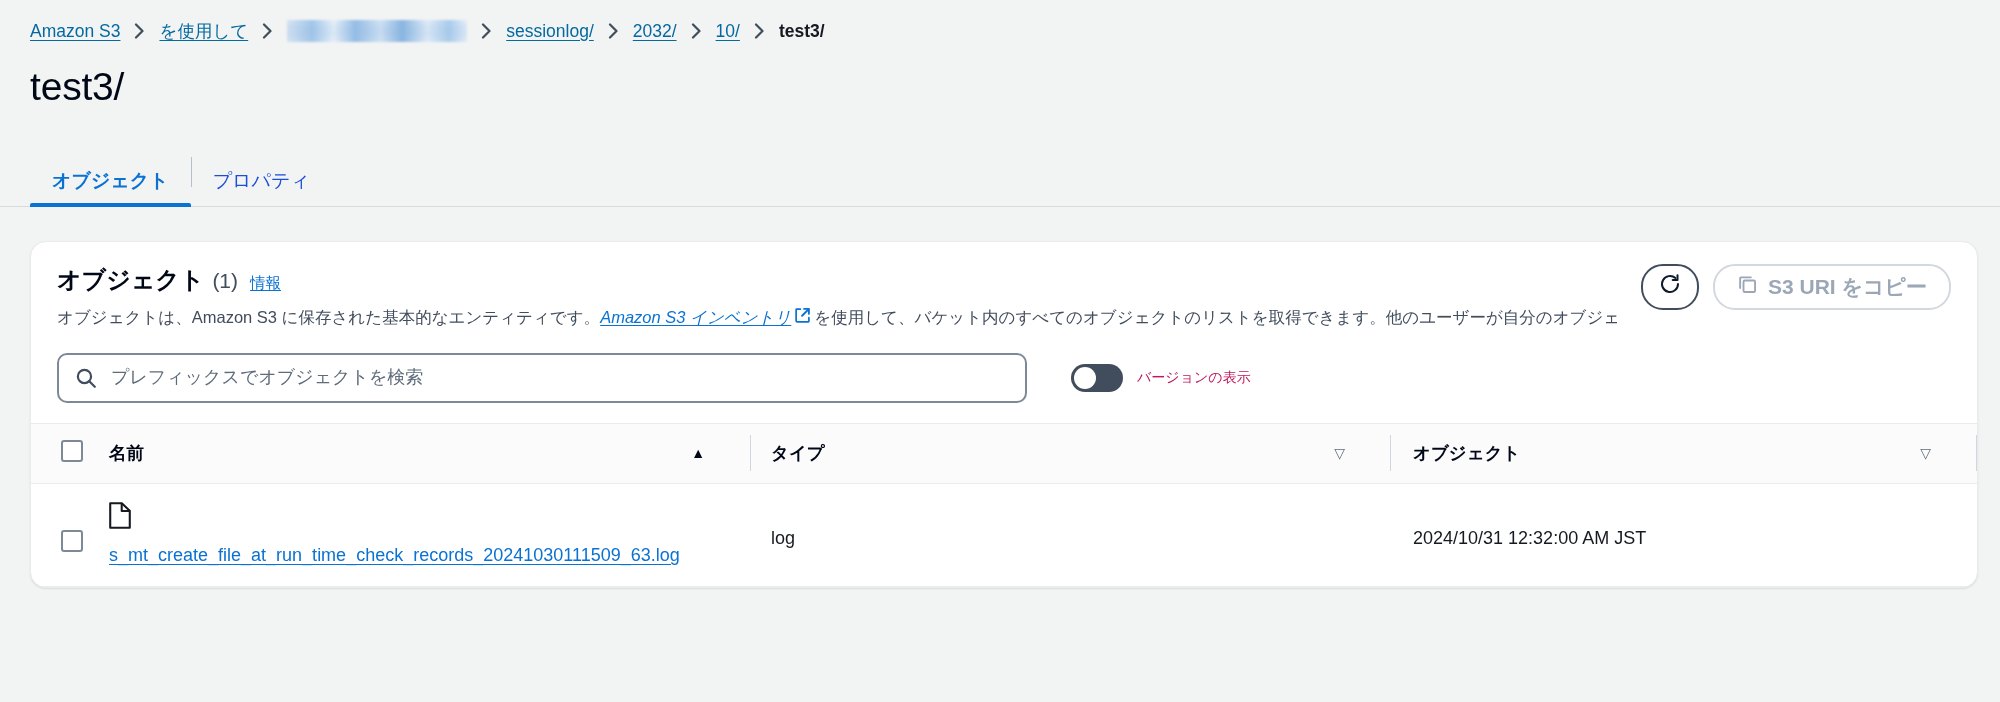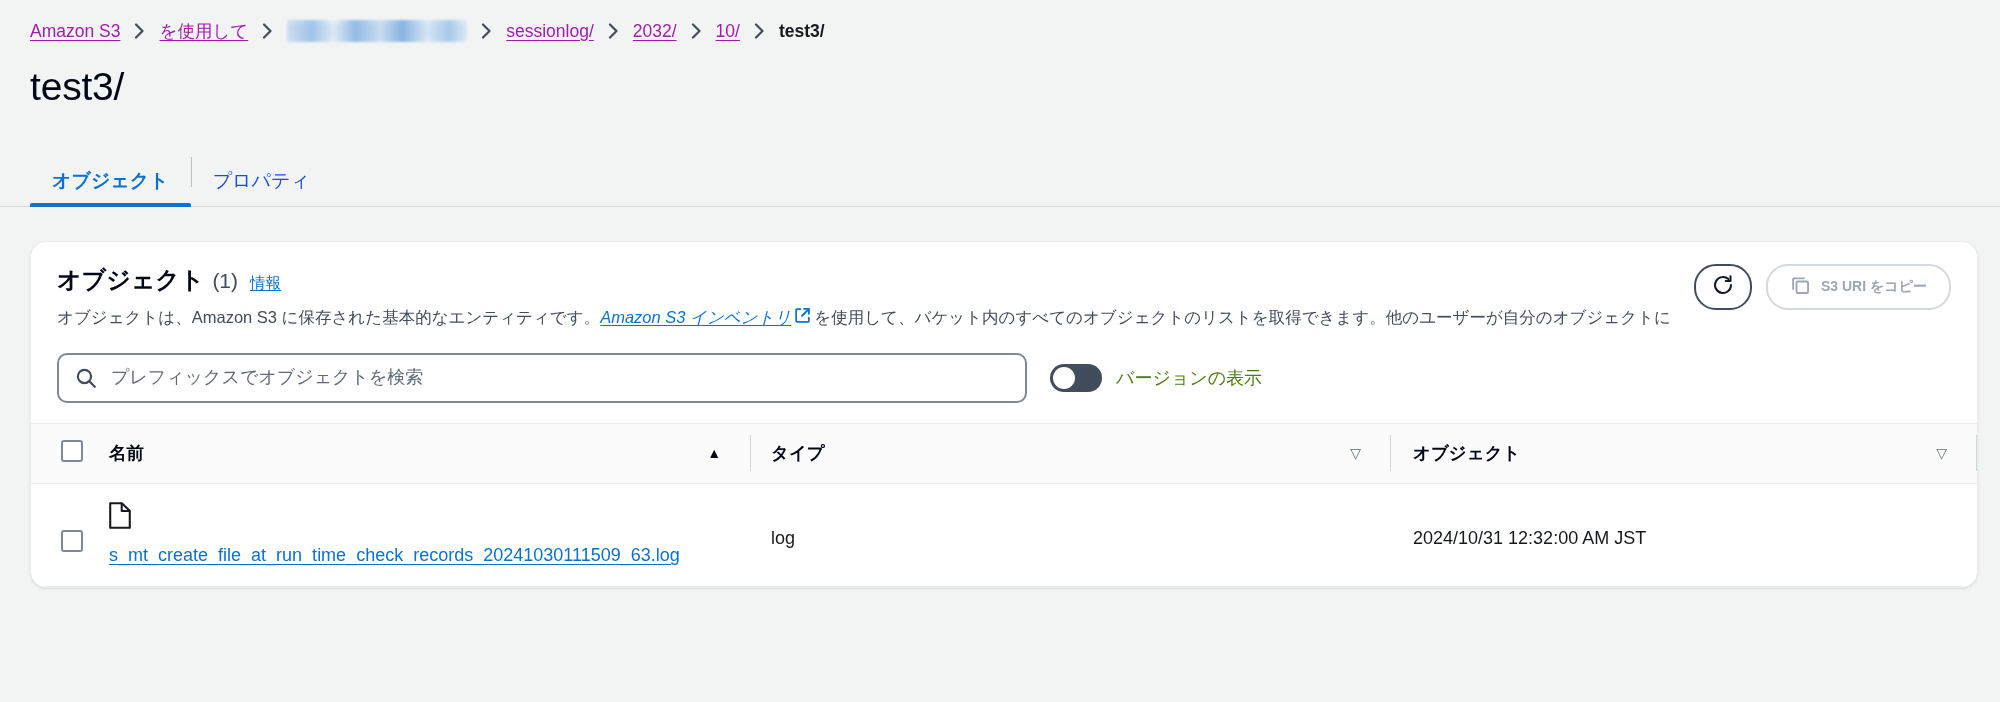--- a/index.html
+++ b/index.html
@@ -19,21 +19,21 @@
 
   
   .breadcrumb {
     display: flex;
     align-items: center;
     padding: 18px 0 0 30px;
     height: 44px;
     font-size: 17.5px;
   }
   .crumb-link {
-    color: #a21caf;
+    color: #0369a1;
     text-decoration: underline;
     text-underline-offset: 2.5px;
     cursor: pointer;
     white-space: nowrap;
   }
   .crumb-current {
     color: #16191f;
     font-weight: 700;
     white-space: nowrap;
   }
@@ -192,41 +192,41 @@
     display: inline-flex;
     align-items: center;
     justify-content: center;
     gap: 10px;
     height: 46px;
     padding: 0 22px;
     border-radius: 22px;
     border: 2px solid #414d5c;
     background: #ffffff;
     color: #0f1b2a;
-    font-size: 14px;
+    font-size: 21px;
     font-family: inherit;
     font-weight: 700;
     cursor: pointer;
     white-space: nowrap;
   }
   .btn.icon-only { width: 58px; padding: 0; }
   .btn.disabled {
     border-color: #d3d8de;
     color: #9ba7b6;
     background: #fff;
     cursor: default;
   }
   .btn.disabled svg { stroke: #9ba7b6; }
 
   
   .filter-row {
     display: flex;
     align-items: center;
     padding: 22px 26px 20px 26px;
-    gap: 23px;
+    gap: 44px;
   }
   .search-box {
     position: relative;
     width: 970px;
     max-width: 62%;
     height: 50px;
   }
   .search-input {
     width: 100%;
     height: 100%;
@@ -265,21 +265,21 @@
   }
   .toggle .knob {
     position: absolute;
     top: 3px;
     left: 3px;
     width: 22px;
     height: 22px;
     border-radius: 50%;
     background: #ffffff;
   }
-  .toggle-label { font-size: 18px; color: #4d7c0f; }
+  .toggle-label { font-size: 14px; color: #be185d; }
 
   
   table.obj-table {
     width: 100%;
     border-collapse: collapse;
     table-layout: fixed;
   }
   .obj-table thead th {
     text-align: left;
     font-size: 17.5px;
@@ -289,21 +289,21 @@
     border-top: 1px solid #e9ebed;
     border-bottom: 1px solid #e9ebed;
     background: #fbfbfb;
     vertical-align: middle;
     white-space: nowrap;
   }
   .th-inner {
     display: flex;
     align-items: center;
     justify-content: space-between;
-    padding-right: 18px;
+    padding-right: 34px;
     position: relative;
   }
   .th-sep {
     position: absolute;
     right: 0;
     top: -6px;
     bottom: -6px;
     width: 1px;
     background: #cfd6dd;
   }

